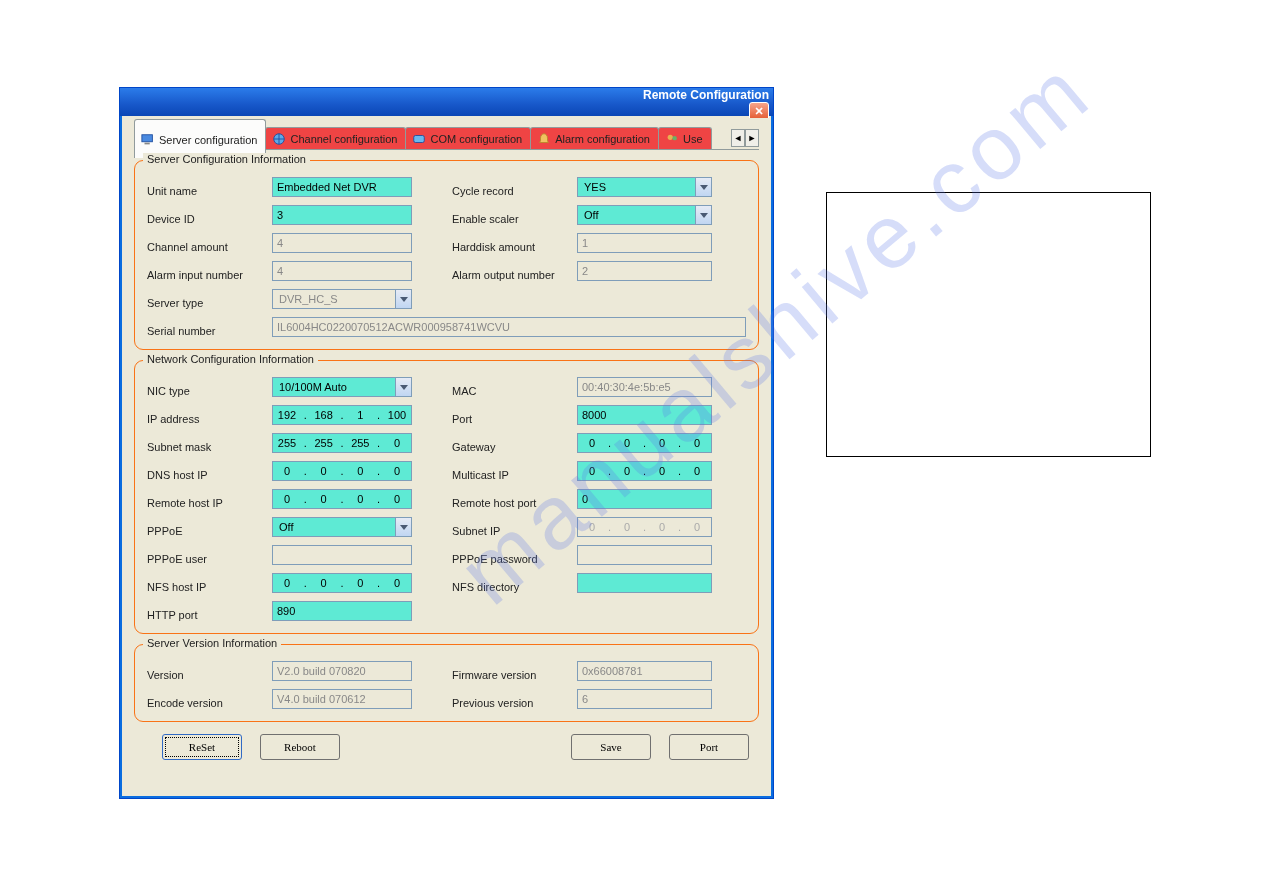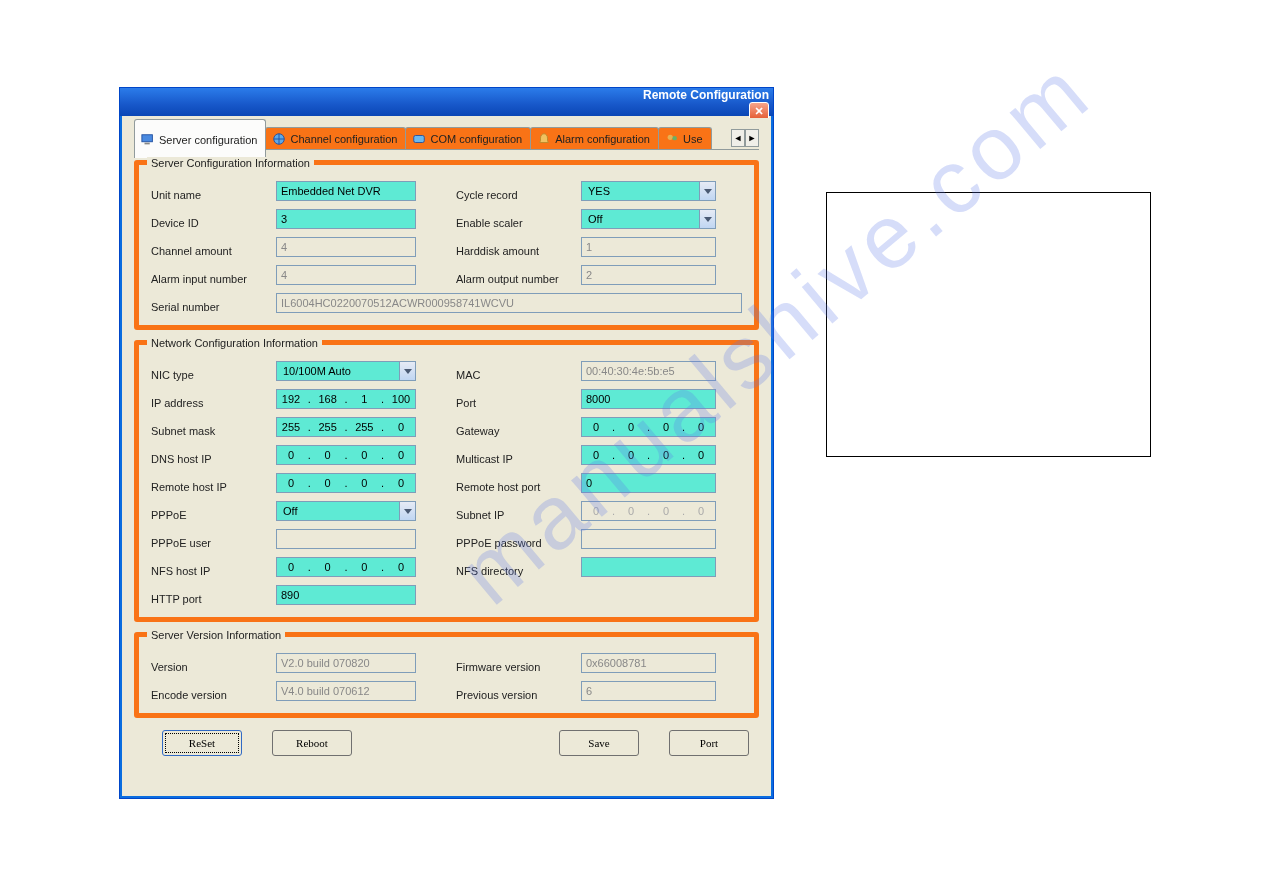--- a/index.html
+++ b/index.html
@@ -73,21 +73,21 @@
     position: relative;
   }
   .tab {
     display: flex;
     align-items: center;
     gap: 4px;
     padding: 3px 8px 2px 6px;
     border: 1px solid #919b9c;
     border-bottom: none;
     border-radius: 3px 3px 0 0;
-    background: #f97316;
+    background: #ef4444;
     margin-right: -1px;
     font-size: 11px;
     color: #222;
     cursor: pointer;
     height: 22px;
     white-space: nowrap;
   }
   .tab.active {
     background: #fcfcfb;
     position: relative;
@@ -99,22 +99,22 @@
   .scroll-btn {
     width: 14px; height: 18px;
     border: 1px solid #919b9c;
     background: #f0efe9;
     font-size: 9px;
     text-align:center;
     line-height:16px;
     cursor:pointer;
   }
   .groupbox {
-    border: 5px solid #f97316;
-    border-radius: 3px;
+    border: 1px solid #f97316;
+    border-radius: 9px;
     margin-top: 10px;
     padding: 12px 12px 8px 12px;
     position: relative;
   }
   .groupbox .legend {
     position: absolute;
     top: -8px;
     left: 8px;
     background: #ece9d8;
     padding: 0 4px;
@@ -174,21 +174,21 @@
     font-family: Tahoma; font-size:11px;
     cursor:pointer;
   }
   .btn.default {
     outline: 1px dotted #000;
     outline-offset: -4px;
     border: 1px solid #316ac5;
   }
   .button-row {
     display:flex;
-    gap: 30px;
+    gap: 18px;
     padding: 12px 10px 0 28px;
   }
   .button-row .spacer { flex:1; }
   .empty-box {
     position:absolute;
     left: 826px; top: 192px;
     width: 325px; height: 265px;
     border: 1px solid #000;
     background: #fff;
   }
@@ -295,20 +295,29 @@
       </div>
 
       <div class="row">
         <div class="cell-label-l">Alarm input number</div>
         <div class="cell-field-l"><input class="txt readonly" readonly="" value="4" style=""></div>
         <div class="gap"></div>
         <div class="cell-label-r">Alarm output number</div>
         <div class="cell-field-r"><input class="txt readonly" readonly="" value="2" style=""></div>
       </div>
 
+      <div class="row">
+        <div class="cell-label-l">Server type</div>
+        <div class="cell-field-l">
+          <div class="combo disabled">
+            <span class="combo-text">DVR_HC_S</span>
+            <span class="combo-arrow"></span>
+          </div>
+        </div>
+      </div>
 
       <div class="row">
         <div class="cell-label-l">Serial number</div>
         <div class="cell-field-wide"><input class="txt readonly" readonly="" value="IL6004HC0220070512ACWR000958741WCVU" style=""></div>
       </div>
     </div>
 
     <div class="groupbox">
       <div class="legend">Network Configuration Information</div>
 

